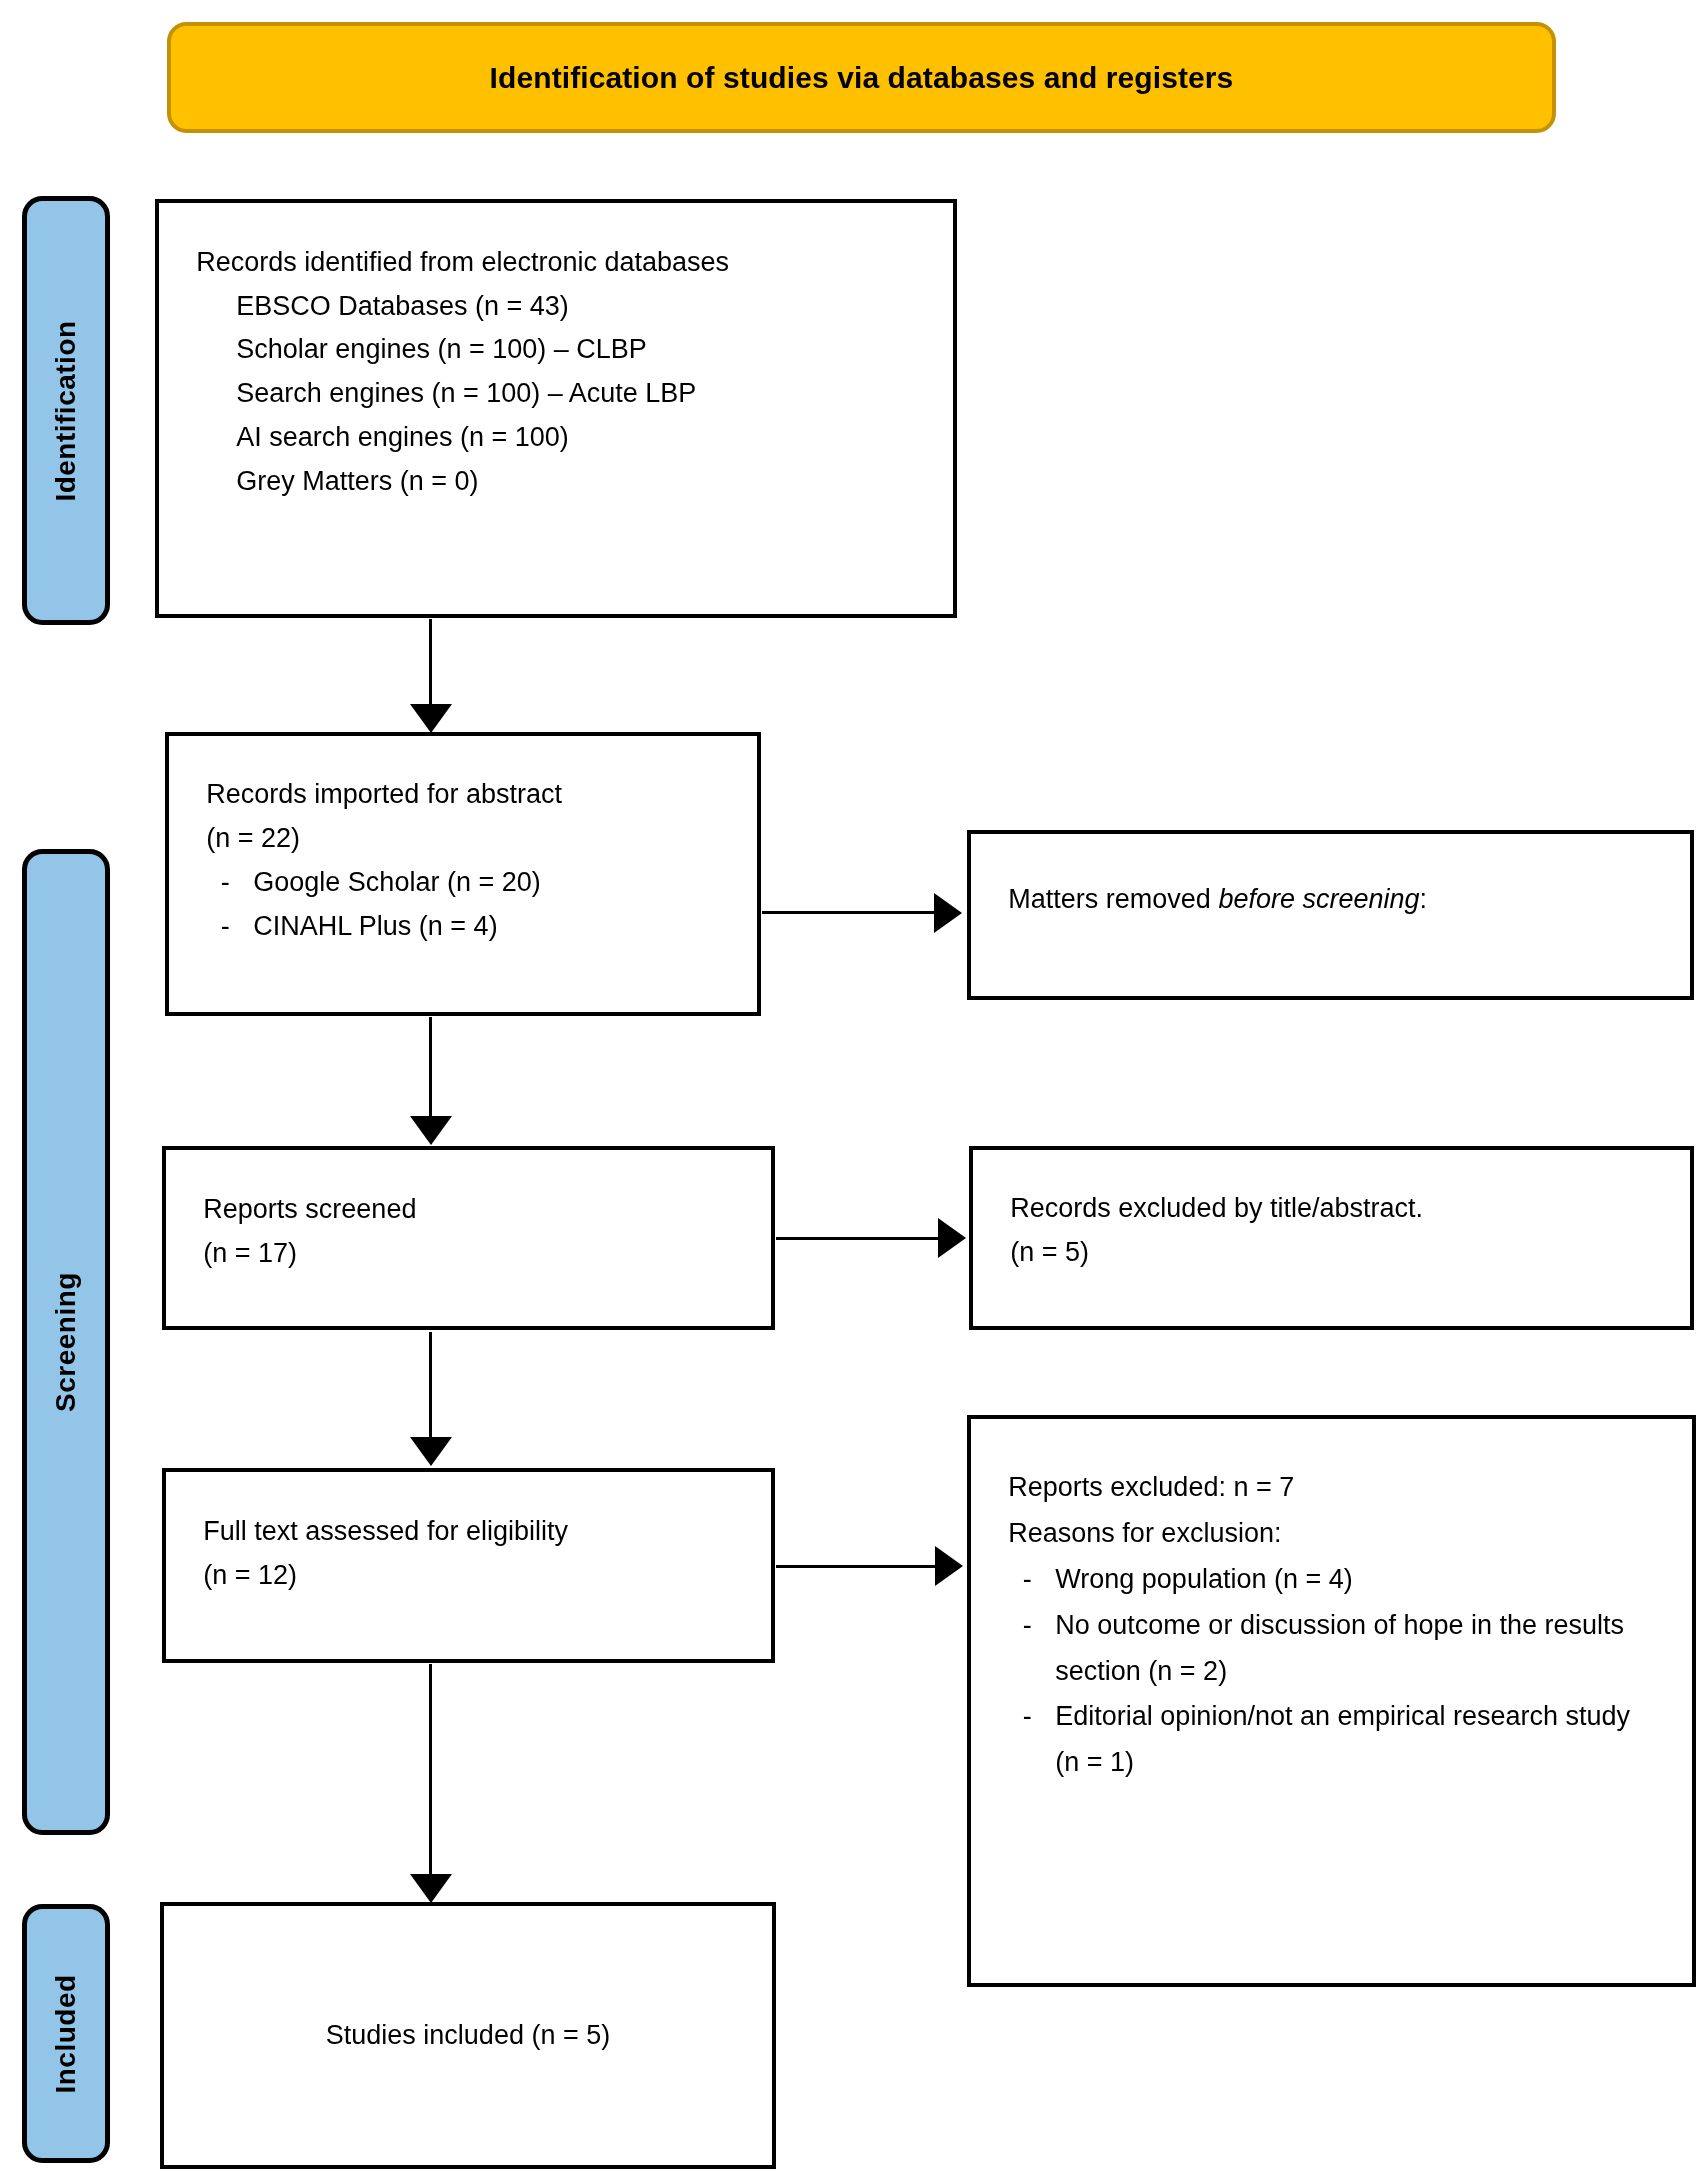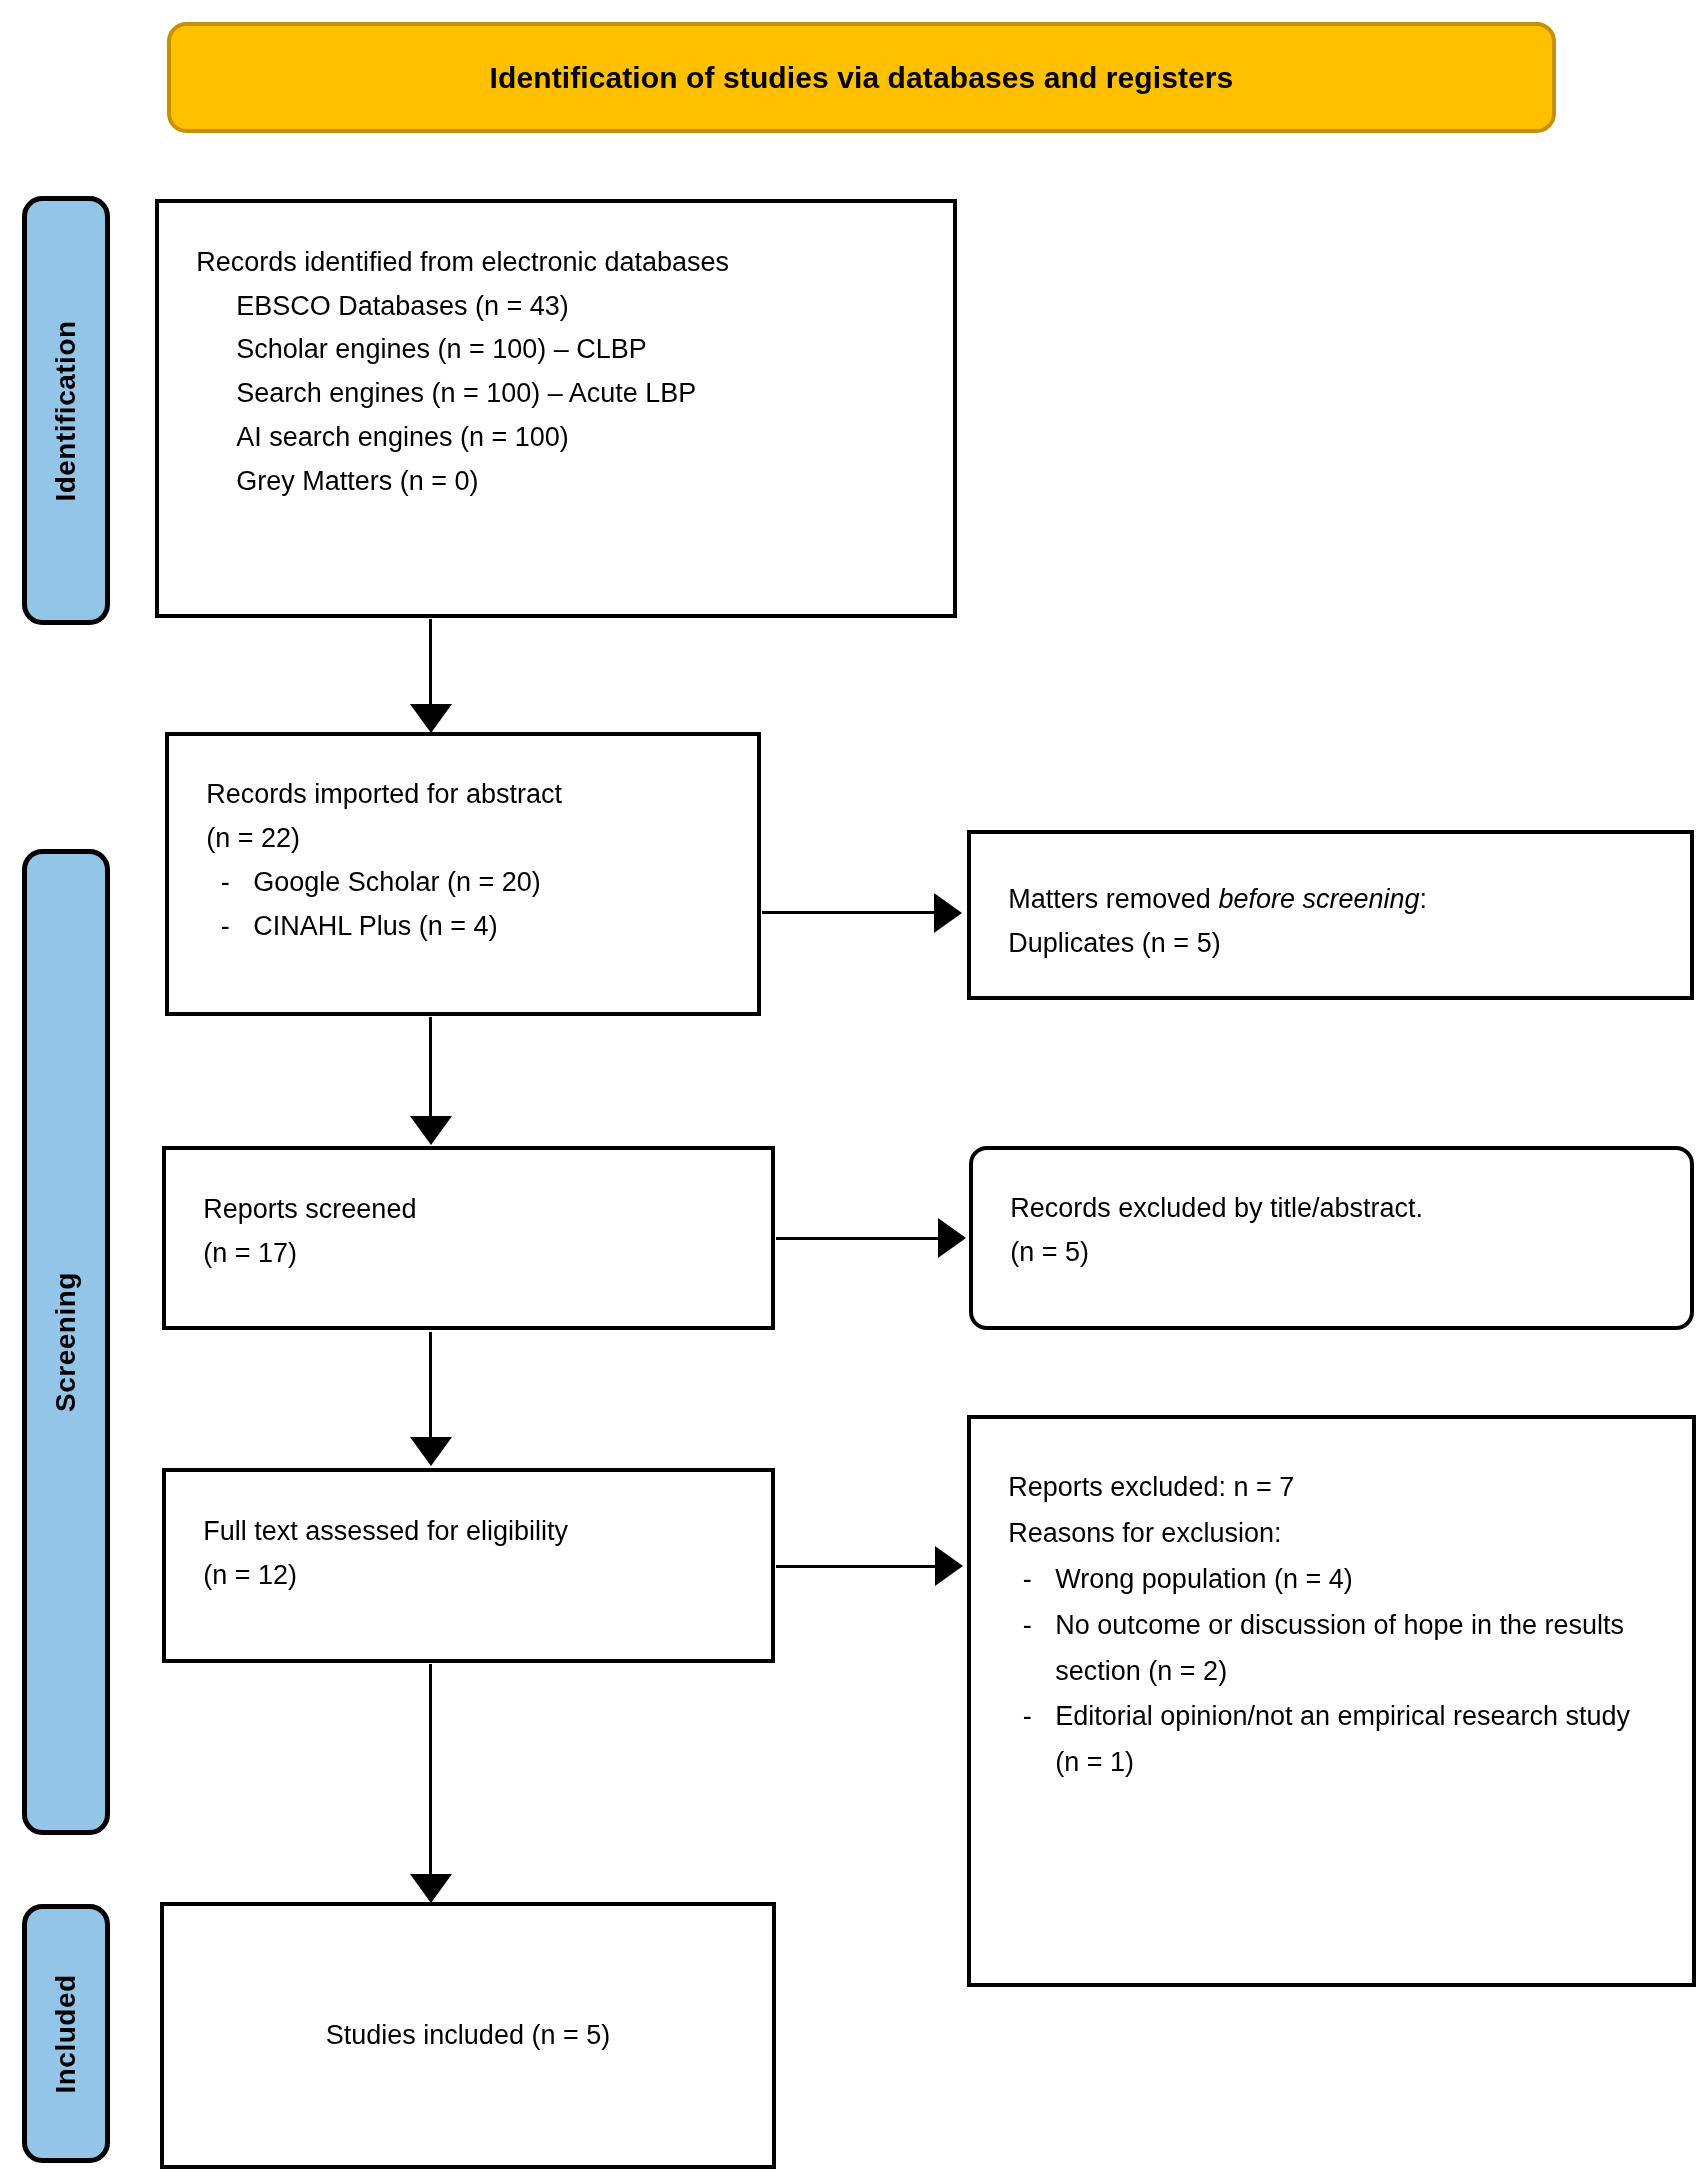--- a/index.html
+++ b/index.html
@@ -101,21 +101,21 @@
     font-size: 27px;
     color: #000000;
   }
   .ital { font-style: italic; }
 
   
   #box-identified     { left: 155px;  top: 199px;  width: 802px; height: 419px; }
   #box-imported       { left: 165px;  top: 732px; width: 596px; height: 284px; }
   #box-removed        { left: 967px; top: 830px; width: 727px; height: 170px; }
   #box-screened       { left: 162px;  top: 1146px; width: 613px; height: 184px; }
-  #box-excluded-ta    { left: 969px; top: 1146px; width: 725px; height: 184px; border-radius: 18px; }
+  #box-excluded-ta    { left: 969px; top: 1146px; width: 725px; height: 184px; }
   #box-fulltext       { left: 162px;  top: 1468px; width: 613px; height: 195px; }
   #box-reports-excl   { left: 967px; top: 1415px; width: 729px; height: 572px; }
   #box-included       { left: 160px;  top: 1902px; width: 616px; height: 267px; }
 
   #box-removed .inner     { padding-top: 28px; }
   #box-excluded-ta .inner { padding-top: 21.3px; }
   #box-reports-excl .inner{ padding-top: 30px; line-height: 1.70; }
   #box-imported .inner    { padding-top: 21.3px; }
 
   
@@ -195,21 +195,20 @@
   </div>
 
   <div class="h-line" style="left:762px; top:911px; width:174px;"></div>
   <div class="h-arrow-head" style="left:934px; top:893px;"></div>
 
   <div class="flow-box" id="box-removed">
     <div class="inner">
       <div class="line">
         <span>Matters removed </span><span class="ital">before screening</span><span>:</span>
       </div>
-      <div class="line">Duplicates (n = 5)</div>
     </div>
   </div>
 
   <div class="v-line" style="left:429px; top:1017px; height:102px;"></div>
   <div class="v-arrow-head" style="left:410px; top:1116px;"></div>
 
   <div class="flow-box" id="box-screened">
     <div class="inner">
       <div class="line">Reports screened</div>
       <div class="line">(n = 17)</div>

